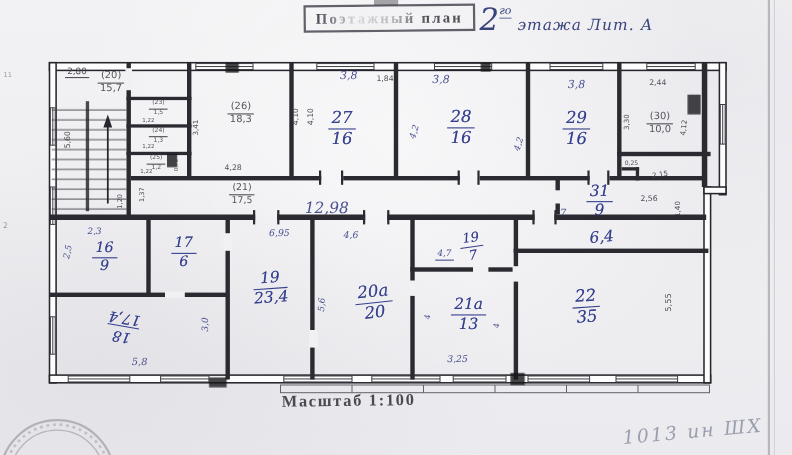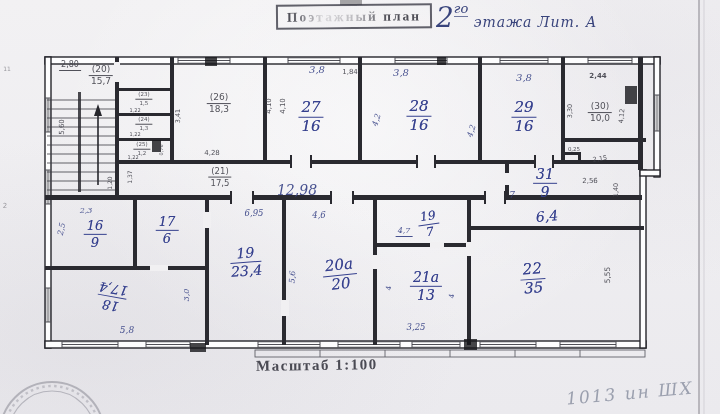--- a/index.html
+++ b/index.html
@@ -34,21 +34,21 @@
     border:2px solid rgba(55,55,66,.78);box-sizing:border-box;
     display:flex;align-items:center;justify-content:center;
     font-family:"Liberation Serif",serif;font-weight:bold;font-size:13.5px;
     letter-spacing:2px;color:rgba(50,50,60,.85);transform:rotate(-.6deg);}
   .stamp-box::after{content:'';position:absolute;inset:0;
     background:linear-gradient(90deg,transparent 8%,rgba(242,241,243,.85) 30%,
       rgba(242,241,243,.65) 52%,transparent 72%);}
   .title-hw{position:absolute;left:436px;top:1px;color:#39447c;
     font-family:"DejaVu Serif",serif;font-style:italic;}
   .title-hw .big{font-size:28px;}
-  .title-hw sup{font-size:13px;vertical-align:14px;border-bottom:1px solid rgba(57,68,124,.7);margin-top:34px;}
+  .title-hw sup{font-size:10px;vertical-align:14px;border-bottom:1px solid rgba(57,68,124,.7);margin-top:34px;}
   .title-hw .rest{font-size:14px;letter-spacing:1px;}
 
   .scale-stamp{position:absolute;left:256px;top:357px;
     font-family:"Liberation Serif",serif;font-weight:bold;font-size:15px;
     letter-spacing:1.5px;color:rgba(56,56,67,.9);transform:rotate(-.8deg);}
   .footer-hw{position:absolute;left:566px;top:383px;font-size:17px;
     color:rgba(140,146,162,.85);font-style:italic;letter-spacing:2px;
     font-family:"DejaVu Serif",serif;transform:rotate(-5deg);}
 </style>
 </head>
@@ -257,21 +257,21 @@
       <div class="lbl dim" style="left: 133px; top: 157px; font-size: 5px; transform: translate(-50%, -50%) rotate(0deg);">1,22</div>
       <div class="lbl dim" style="left: 161px; top: 150px; font-size: 5px; transform: translate(-50%, -50%) rotate(-90deg);">0,76</div>
       <div class="lbl dim" style="left: 269px; top: 106px; font-size: 7px; transform: translate(-50%, -50%) rotate(-90deg);">4,10</div>
       <div class="lbl dim" style="left: 283px; top: 106px; font-size: 7px; transform: translate(-50%, -50%) rotate(-90deg);">4,10</div>
       <div class="lbl dim" style="left: 212px; top: 153px; font-size: 7px; transform: translate(-50%, -50%) rotate(0deg);">4,28</div>
       <div class="lbl dim ink-d" style="left: 317px; top: 70px; font-size: 10px; transform: translate(-50%, -50%) rotate(0deg);">3,8</div>
       <div class="lbl dim ink-d" style="left: 401px; top: 73px; font-size: 10px; transform: translate(-50%, -50%) rotate(0deg);">3,8</div>
       <div class="lbl dim ink-d" style="left: 524px; top: 78px; font-size: 10px; transform: translate(-50%, -50%) rotate(0deg);">3,8</div>
       <div class="lbl dim ink-d" style="left: 377px; top: 120px; font-size: 8px; transform: translate(-50%, -50%) rotate(-72deg);">4,2</div>
       <div class="lbl dim ink-d" style="left: 472px; top: 131px; font-size: 8px; transform: translate(-50%, -50%) rotate(-72deg);">4,2</div>
-      <div class="lbl dim" style="left: 598px; top: 76px; font-size: 7px; transform: translate(-50%, -50%) rotate(0deg); font-weight: bold;">2,44</div>
+      <div class="lbl dim" style="left: 598px; top: 76px; font-size: 7px; transform: translate(-50%, -50%) rotate(0deg);">2,44</div>
       <div class="lbl dim" style="left: 570px; top: 111px; font-size: 6.5px; transform: translate(-50%, -50%) rotate(-90deg);">3,30</div>
       <div class="lbl dim" style="left: 622px; top: 116px; font-size: 6.5px; transform: translate(-50%, -50%) rotate(-84deg);">4,12</div>
       <div class="lbl dim" style="left: 574px; top: 150px; font-size: 5.5px; transform: translate(-50%, -50%) rotate(0deg);">0,25</div>
       <div class="lbl dim" style="left: 600px; top: 159px; font-size: 6.5px; transform: translate(-50%, -50%) rotate(-8deg);">2,15</div>
       <div class="lbl dim" style="left: 590px; top: 181px; font-size: 7px; transform: translate(-50%, -50%) rotate(0deg);">2,56</div>
       <div class="lbl dim" style="left: 616px; top: 190px; font-size: 6.5px; transform: translate(-50%, -50%) rotate(-90deg);">1,40</div>
       <div class="lbl dim ink-d" style="left: 297px; top: 190px; font-size: 14px; transform: translate(-50%, -50%) rotate(0deg);">12,98</div>
       <div class="lbl dim ink-d" style="left: 512px; top: 195px; font-size: 9px; transform: translate(-50%, -50%) rotate(0deg);">7</div>
       <div class="lbl dim ink-d" style="left: 86px; top: 211px; font-size: 8px; transform: translate(-50%, -50%) rotate(0deg);">2,3</div>
       <div class="lbl dim ink-d" style="left: 62px; top: 229px; font-size: 8px; transform: translate(-50%, -50%) rotate(-78deg);">2,5</div>

